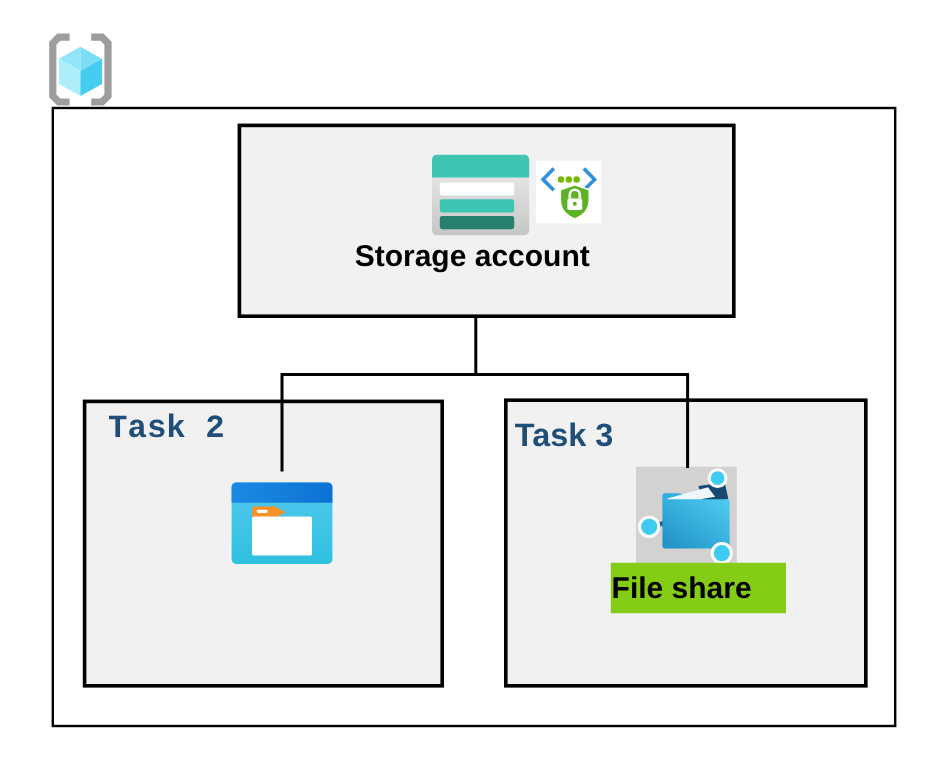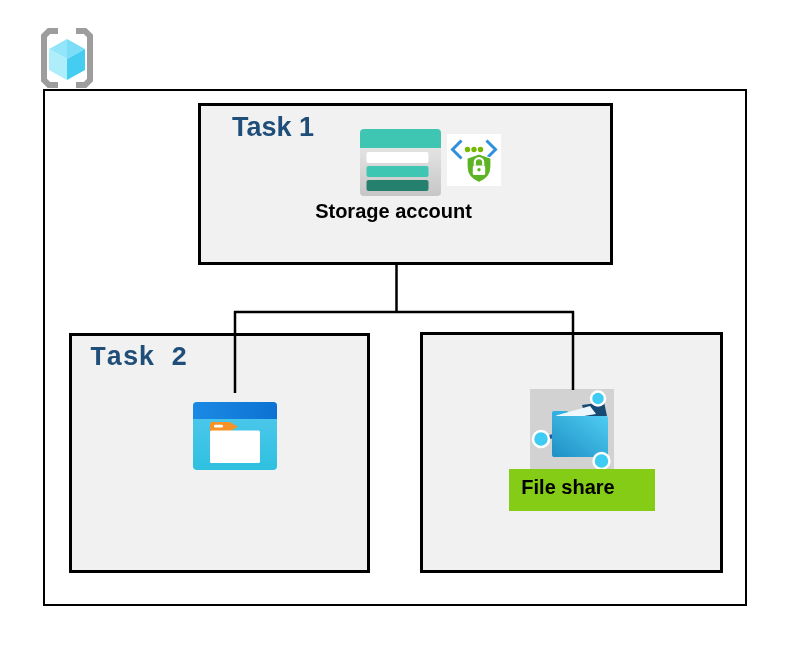--- a/index.html
+++ b/index.html
@@ -22,21 +22,21 @@
   .task1{left:198px;top:103px;width:415px;height:162px;}
   .task2{left:69px;top:333px;width:301px;height:240px;}
   .task3{left:420px;top:332px;width:303px;height:241px;}
   .task-label{
     position:absolute;color:#1f4e79;font-weight:700;font-size:27px;line-height:1.05;
   }
   .task1 .task-label{left:31px;top:7px;}
   .task2 .task-label{left:18px;top:8px;font-family:Liberation Mono, monospace;}
   .task3 .task-label{left:6px;top:14px;}
   .node-label{
-    position:absolute;color:#000;font-weight:700;font-size:20px;line-height:1.05;
+    position:absolute;color:#000;font-weight:700;font-size:25px;line-height:1.05;
     text-align:center;white-space:nowrap;
   }
   .storage-icon{position:absolute;left:159px;top:23px;width:81px;height:67px;}
   .secure-badge{position:absolute;left:246px;top:28px;width:54px;height:52px;background:#fff;}
   .secure-badge svg{display:block;}
   .task1 .node-label{left:0;right:24px;top:95px;}
   .blob-icon{position:absolute;left:121px;top:66px;width:84px;height:68px;}
   .task2 .node-label{left:36px;right:0;top:147px;}
   .fs-backdrop{position:absolute;left:107px;top:54px;width:84px;height:80px;background:#d2d2d2;}
   .fs-label-bar{position:absolute;left:86px;top:134px;width:146px;height:42px;background:#84cc16;}
@@ -58,21 +58,20 @@
     <polygon points="49,23 31,33 31,54 49,44" fill="#44ccf1"></polygon>
   </svg>
 
   <div class="outer-box"></div>
 
   <svg class="connectors" viewBox="0 0 788 647">
     <path d="M396.5,264 V312 M233.8,312 H574.2 M235,312 V393 M573,312 V390" fill="none" stroke="#000" stroke-width="2.5"></path>
   </svg>
 
   <div class="task-box task1">
-    <div class="task-label">Task 1</div>
 
     <svg class="storage-icon" viewBox="0 0 81 67">
       <defs>
         <linearGradient id="sgBody" x1="0" y1="0" x2="0" y2="1">
           <stop offset="0" stop-color="#efefef"></stop>
             <stop offset="1" stop-color="#c6c6c6"></stop>
         </linearGradient>
       </defs>
       <rect x="0" y="0" width="81" height="67" rx="4" fill="url(#sgBody)"></rect>
       <path d="M4,0 h73 a4,4 0 0 1 4,4 v15 h-81 v-15 a4,4 0 0 1 4,-4 z" fill="#3ec6b3"></path>
@@ -116,20 +115,21 @@
       <rect x="0" y="0" width="84" height="68" rx="4" fill="url(#blobBody)"></rect>
       <path d="M4,0 h76 a4,4 0 0 1 4,4 v13 h-84 v-13 a4,4 0 0 1 4,-4 z" fill="url(#blobHead)"></path>
       <path d="M17,29.5 v-7.5 a2,2 0 0 1 2,-2 h17.5 l8.5,4.8 -8.5,4.7 z" fill="#f79226"></path>
       <rect x="21" y="22.7" width="9" height="2.8" rx="1.2" fill="#ffffff"></rect>
       <rect x="17" y="28.5" width="50" height="32.5" rx="1.5" fill="#ffffff"></rect>
     </svg>
 
   </div>
 
   <div class="task-box task3">
+    <div class="task-label">Task 3</div>
 
     <div class="fs-backdrop">
       <svg width="84" height="80" viewBox="0 0 84 80">
         <defs>
           <linearGradient id="fsBody" x1="0" y1="1" x2="1" y2="0">
             <stop offset="0" stop-color="#1e8fc4"></stop>
               <stop offset="1" stop-color="#4fcdf3"></stop>
           </linearGradient>
         </defs>
         <g stroke="#1c5c9e" stroke-width="4">

